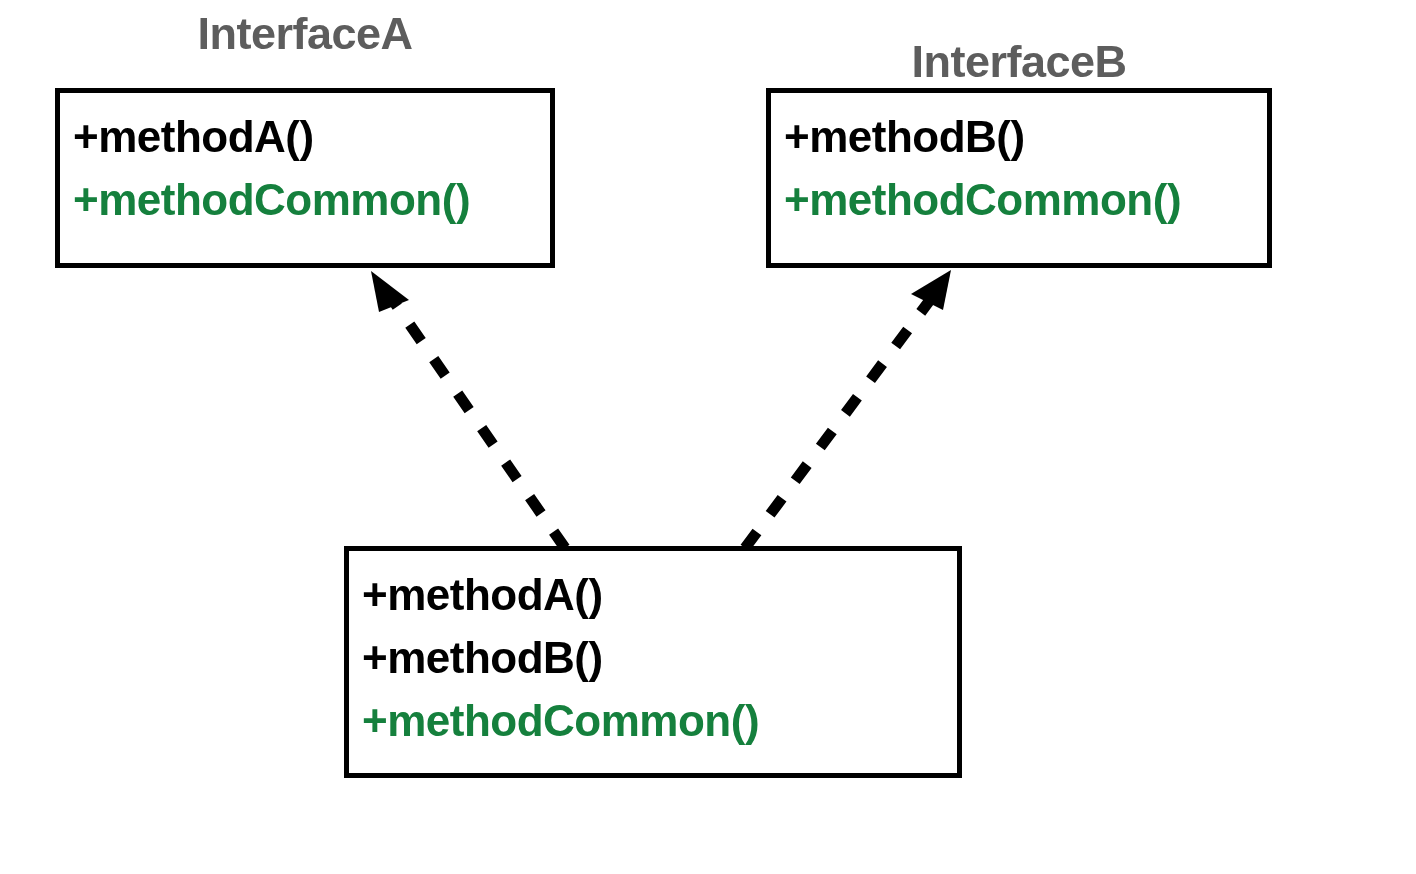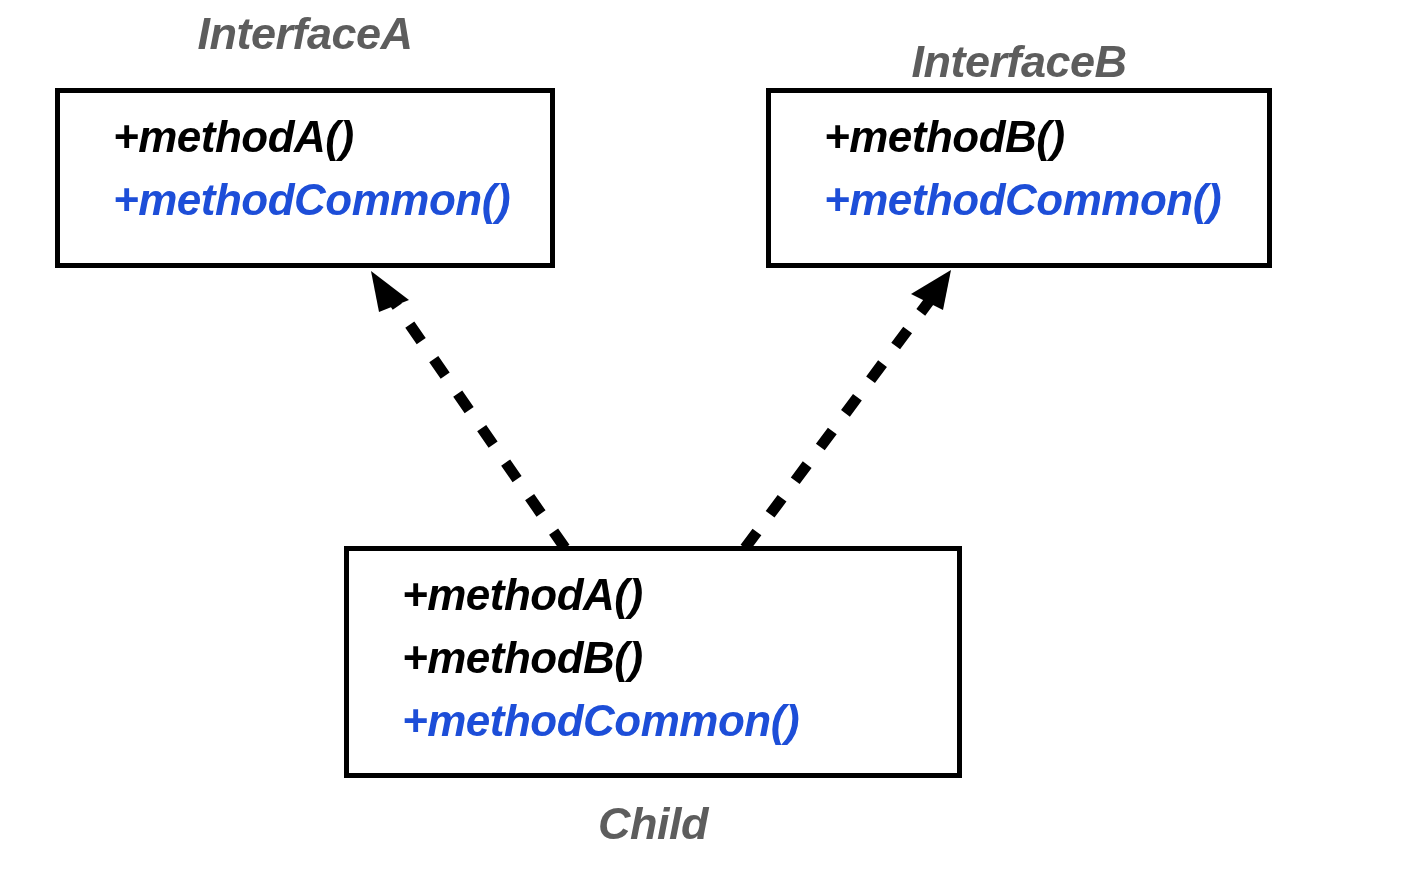--- a/index.html
+++ b/index.html
@@ -9,21 +9,20 @@
   }
   body {
     font-family: "Liberation Sans", sans-serif;
   }
   #canvas {
     position: relative;
     width: 1416px;
     height: 874px;
     background: #ffffff;
     overflow: hidden;
-    font-style: italic;
   }
   
   #connectors {
     position: absolute;
     left: 0;
     top: 0;
     width: 1416px;
     height: 874px;
     z-index: 1;
   }
@@ -39,24 +38,23 @@
     padding: 12px 0 0 13px;
   }
   .method {
     font-family: "Liberation Sans", sans-serif;
     font-weight: bold;
     font-size: 44px;
     line-height: 63px;
     letter-spacing: -0.5px;
     white-space: nowrap;
     color: #000000;
-    margin-left: 40px;
   }
   .method.common {
-    color: #1d4ed8;
+    color: #15803d;
   }
   
   .caption {
     position: absolute;
     z-index: 2;
     font-family: "Liberation Sans", sans-serif;
     font-weight: bold;
     font-size: 45px;
     line-height: 52px;
     letter-spacing: -0.5px;
@@ -108,15 +106,14 @@
     </div>
   </div>
 
   <div class="node" id="node-child">
     <div class="node-body">
       <div class="method">+methodA()</div>
       <div class="method">+methodB()</div>
       <div class="method common">+methodCommon()</div>
     </div>
   </div>
-  <div class="caption" id="caption-child">Child</div>
 
 </div>
 
 </body></html>

